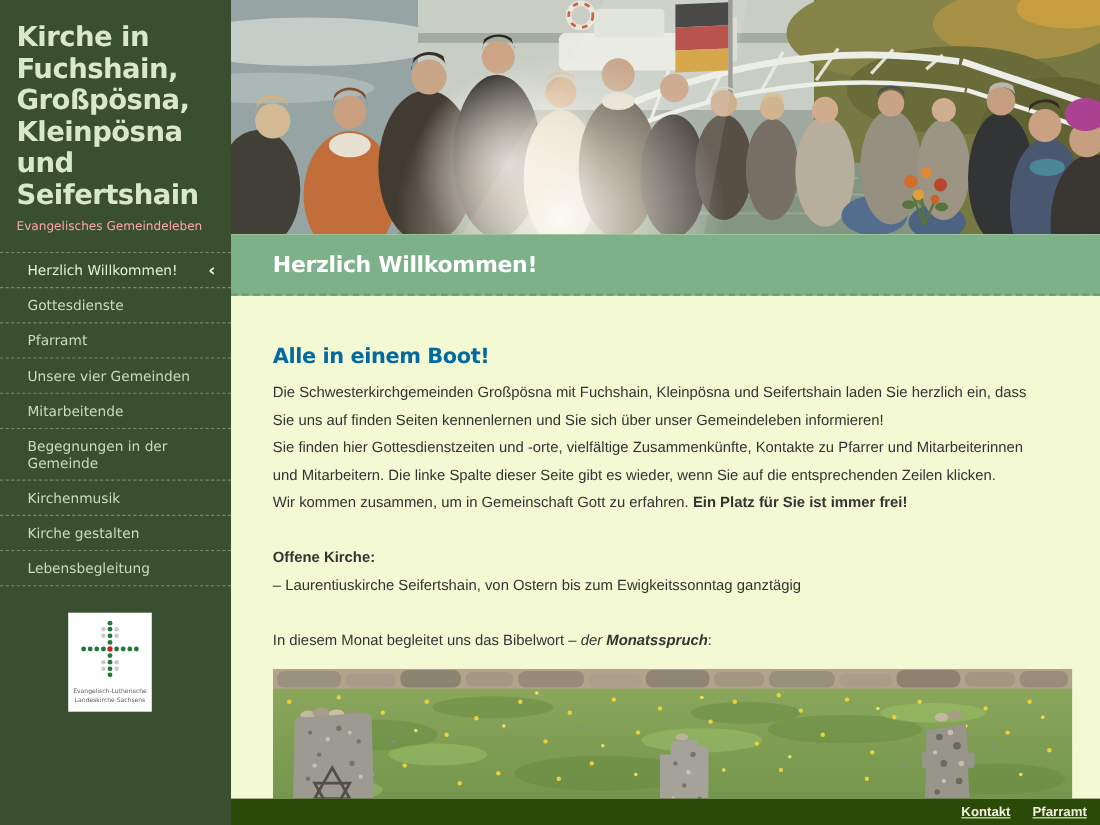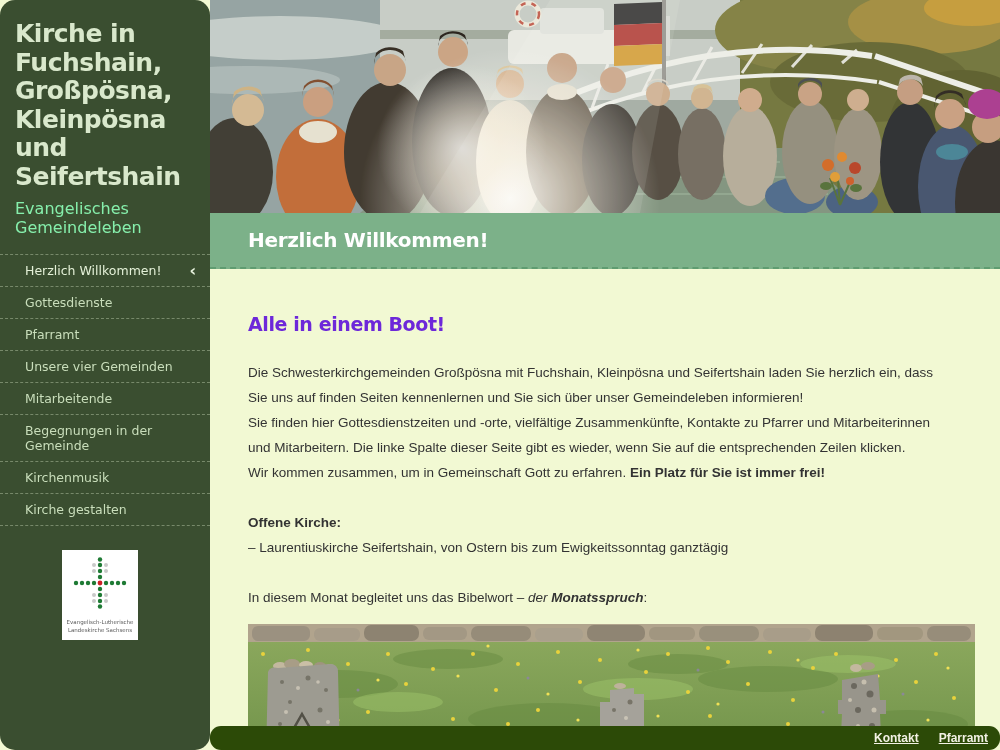--- a/index.html
+++ b/index.html
@@ -7,27 +7,27 @@
   body {
     width:1000px; height:750px; overflow:hidden;
     font-family:"Liberation Sans", sans-serif;
     background:#f2f9d3;
   }
   .page { display:flex; width:1000px; height:750px; }
 
   
   .sidebar {
     width:210px; flex:0 0 210px; background:#3a4e30; color:#d6e6c8;
-    font-family:"DejaVu Sans", sans-serif; position:relative;border-radius:15px;
+    font-family:"DejaVu Sans", sans-serif; position:relative;
   }
   .site-title {
     margin:20px 14px 0 15px; font-size:25px; line-height:1.14;
     font-weight:bold; color:#d9e8cc; white-space:pre-line; letter-spacing:-0.5px;
   }
-  .site-subtitle { margin:8px 14px 0 15px; font-size:16px; color:#86efac; }
+  .site-subtitle { margin:8px 14px 0 15px; font-size:11px; color:#fca5a5; }
   .nav { margin-top:17px; border-top:1px dashed rgba(218,235,202,.38); }
   .nav-item {
     display:flex; justify-content:space-between; align-items:center;
     padding:8px 14px 8px 25px; font-size:12.5px; color:#c9debb;
     border-bottom:1px dashed rgba(218,235,202,.38); cursor:pointer;
   }
   .nav-item.active { color:#e4f1d8; }
   .chev { font-size:16px; line-height:10px; color:#e9f4df; font-weight:bold; }
   .logo-box {
     width:76px; margin:24px 0 0 62px; background:#ffffff;
@@ -46,34 +46,34 @@
   }
   .banner h2 {
     margin:0; font-family:"DejaVu Sans", sans-serif; font-weight:bold;
     font-size:20px; color:#ffffff; letter-spacing:-0.3px;
   }
   .content {
     flex:1 1 auto; background:#f2f9d3; overflow:hidden;
     padding:44px 45px 0 38px; color:#333333;
   }
   .content h3 {
-    margin:0 0 26px 0; font-family:"DejaVu Sans", sans-serif;
-    font-size:19px; color:#6d28d9; letter-spacing:-0.4px;
+    margin:0 0 10px 0; font-family:"DejaVu Sans", sans-serif;
+    font-size:19px; color:#0369a1; letter-spacing:-0.4px;
   }
   .content p { margin:0; font-size:13.5px; line-height:1.85; max-width:707px; }
   .gap-top { margin-top:25px !important; }
   .cal-link { color:#1e2d14; font-weight:bold; text-decoration:underline; cursor:pointer; }
   .bold { font-weight:bold;margin-top:27px; }
   .meadow { margin-top:13px; width:727px; height:132px; overflow:hidden; }
 
   
   .footer {
     height:24px; flex:0 0 24px; background:#2c4a07;
     display:flex; justify-content:flex-end; align-items:center;
-    gap:20px; padding-right:12px;border-radius:11px;
+    gap:20px; padding-right:12px;
   }
   .footer a {
     color:#f2f1e4; font-size:12px; font-weight:bold;
     text-decoration:underline; cursor:pointer;
   }
 </style>
 </head>
 <body>
 
 <div class="page">
@@ -104,20 +104,23 @@
         <span>Mitarbeitende</span>
       </div>
       <div class="nav-item">
         <span>Begegnungen in der Gemeinde</span>
       </div>
       <div class="nav-item">
         <span>Kirchenmusik</span>
       </div>
       <div class="nav-item">
         <span>Kirche gestalten</span>
+      </div>
+      <div class="nav-item">
+        <span>Lebensbegleitung</span>
       </div>
     </nav>
 
     <div class="logo-box">
       <svg width="60" height="54" viewBox="0 0 60 54">
         <g fill="#1e7a34">
           <circle cx="6" cy="26" r="2.2"></circle>
             <circle cx="12" cy="26" r="2.2"></circle>
             <circle cx="18" cy="26" r="2.2"></circle>
             <circle cx="24" cy="26" r="2.2"></circle>

